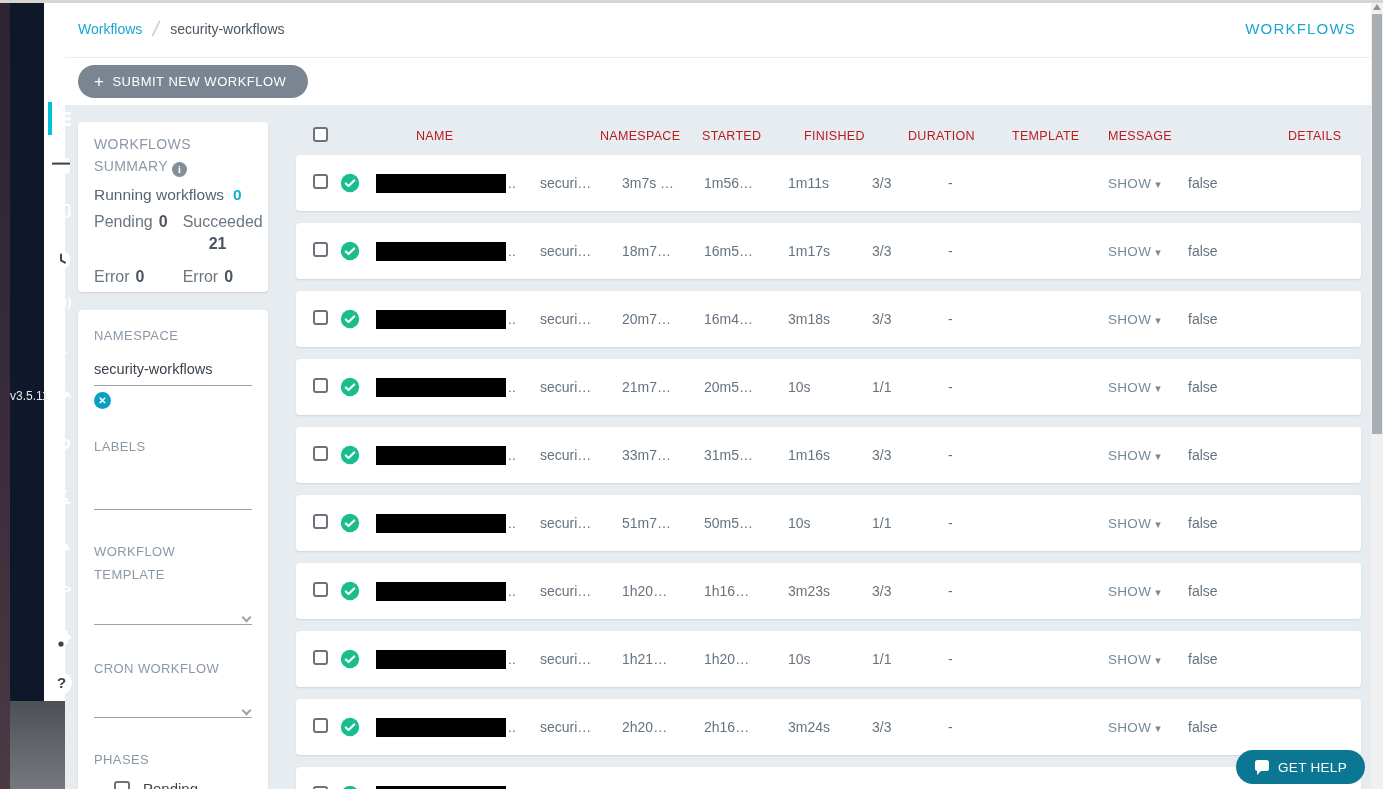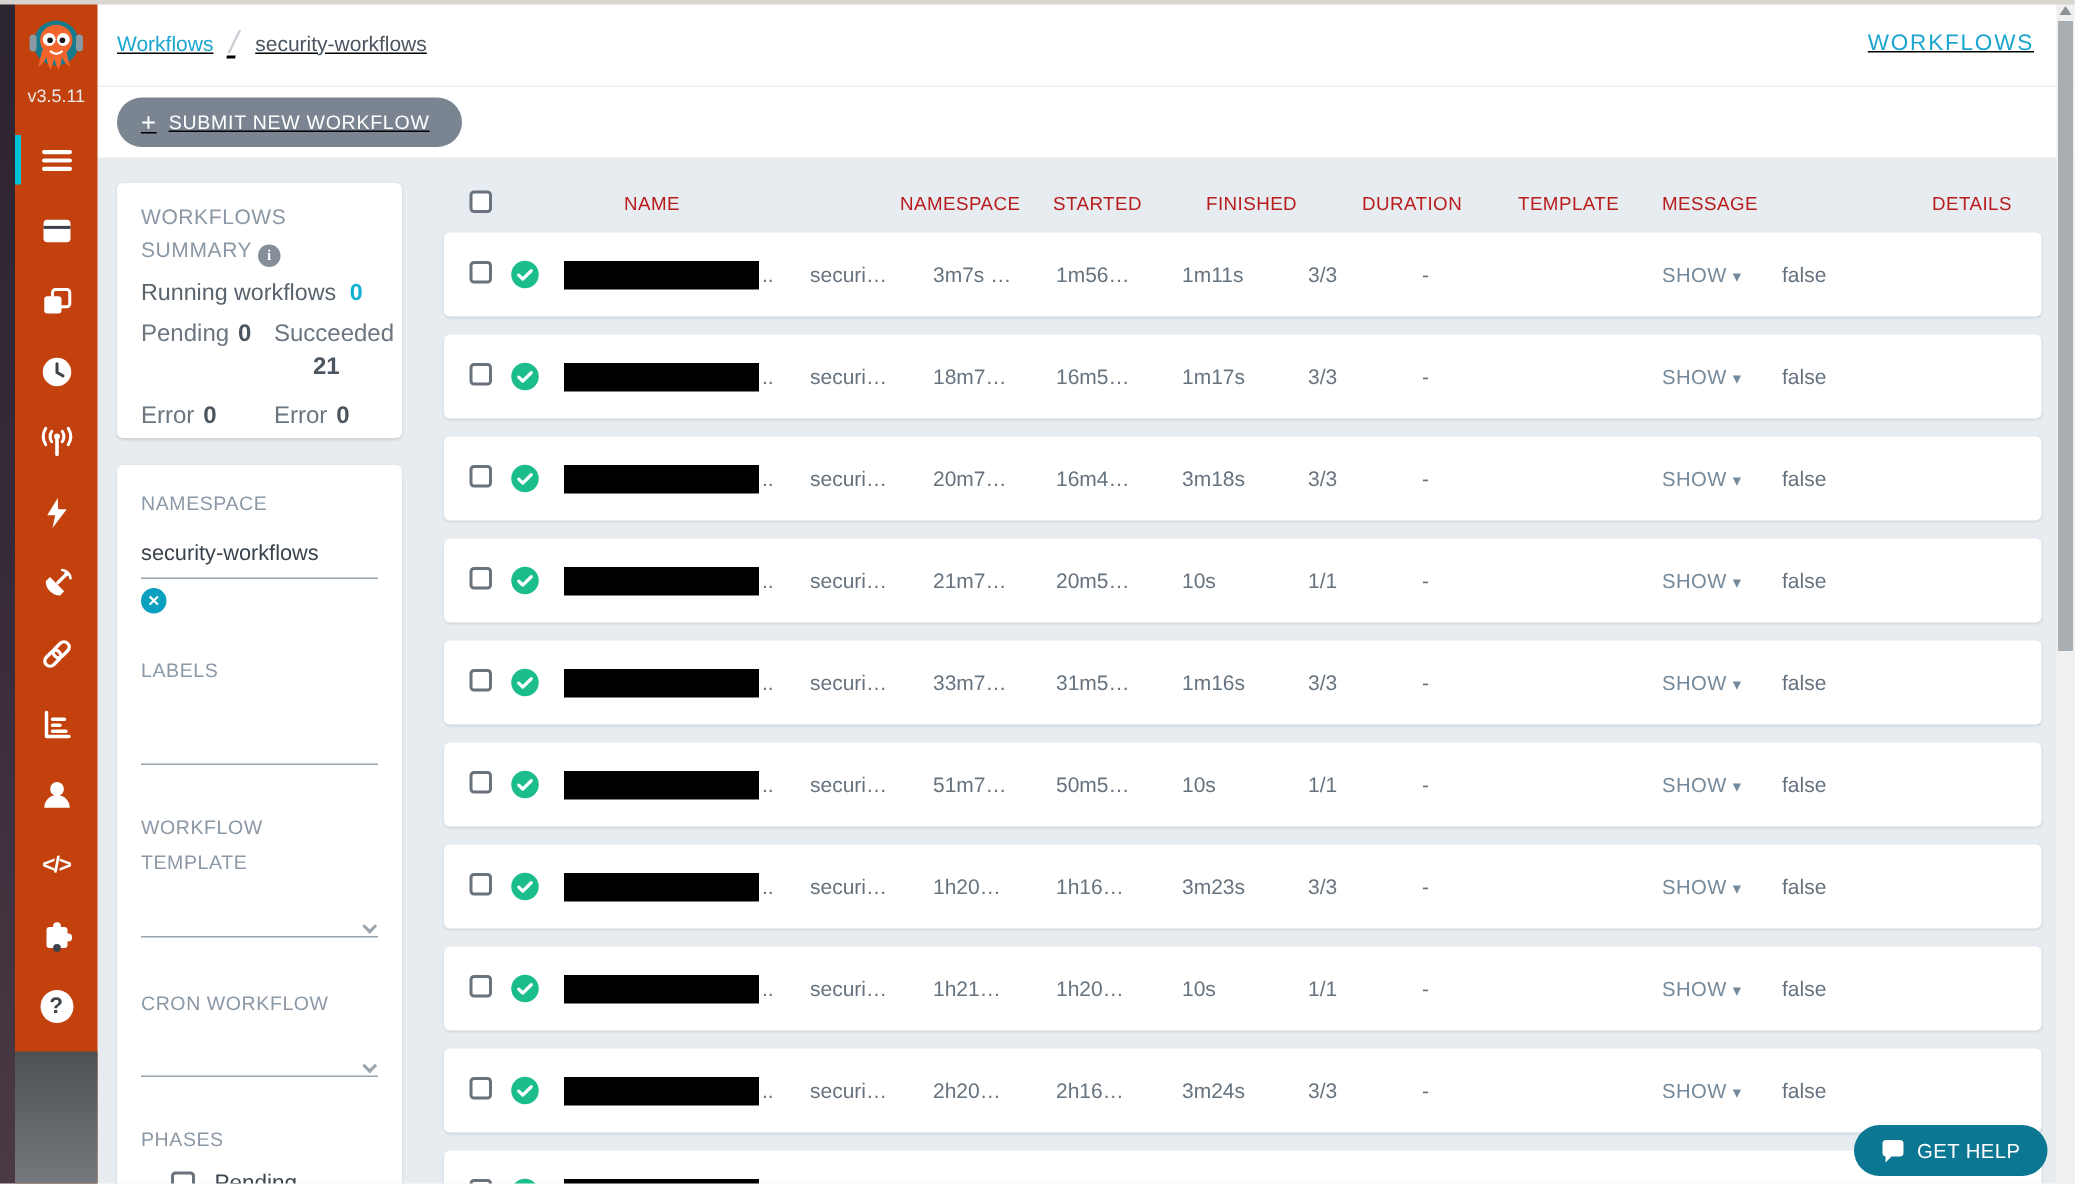--- a/index.html
+++ b/index.html
@@ -6,39 +6,39 @@
   html,body { width:1383px; height:789px; overflow:hidden;
     font-family:"Liberation Sans", sans-serif; background:#fff; }
 
   
   .desktop-strip { position:absolute; left:0; top:0; width:10px; height:789px;
     background:linear-gradient(#2c2430,#3a2c3a 55%,#4a3a44); z-index:3; }
   .top-strip { position:absolute; left:0; top:0; width:1383px; height:3px;
     background:#d8d4d0; z-index:60; }
 
   
-  .sidebar { position:absolute; left:10px; top:0; width:55px; height:789px;
-    background:#c2410c; z-index:10; display:flex; flex-direction:column; align-items:center; }
+  .sidebar { position:absolute; left:10px; top:0; width:34px; height:789px;
+    background:#0f172a; z-index:10; display:flex; flex-direction:row; align-items:center; }
   .sidebar-footer { position:absolute; left:0; bottom:0; width:55px; height:88px;
     background:linear-gradient(#4d5156,#75787c); }
   .logo { margin-top:9px; width:45px; height:45px; }
   .version { color:#e8e8e8; font-size:12px; margin-top:3px; }
   .nav { margin-top:12px; display:flex; flex-direction:column; width:55px; }
   .nav-item { position:relative; height:47px; display:flex; align-items:center;
     justify-content:center; cursor:pointer; }
   .nav-item.active::before { content:""; position:absolute; left:0; top:7px;
     width:4px; height:33px; background:#00c3d7; }
   .nav-item svg { display:block; }
   .code-glyph { color:#fff; font-size:15px; font-weight:bold; letter-spacing:-1px; }
   .help-circle { width:22px; height:22px; border-radius:50%; background:#fff;
     color:#3d4249; font-size:15px; font-weight:bold; display:flex;
     align-items:center; justify-content:center; }
 
   
-  .main { position:absolute; left:65px; top:0; width:1318px; height:789px; background:#fff;text-decoration:underline; }
+  .main { position:absolute; left:65px; top:0; width:1318px; height:789px; background:#fff; }
   .topbar { height:58px; display:flex; align-items:center; padding:0 27px 0 13px;
     border-bottom:1px solid #ebedef; }
   .breadcrumb { display:flex; align-items:center; font-size:14px; }
   .crumb-link { color:#1ba6d0; cursor:pointer; }
   .crumb-sep { color:#c6ccd2; font-size:21px; margin:0 11px; font-weight:300;
     transform:skewX(-12deg); }
   .crumb-current { color:#4a5560; }
   .page-title { margin-left:auto; color:#1ba6d0; font-size:15px; letter-spacing:1.2px;
     font-weight:500; }
   .toolbar { height:47px; display:flex; align-items:center; padding-left:13px; }

